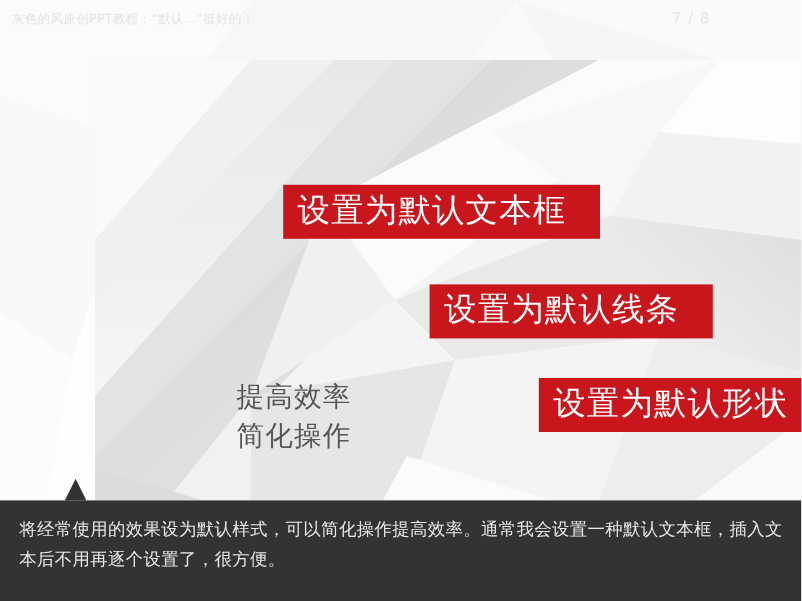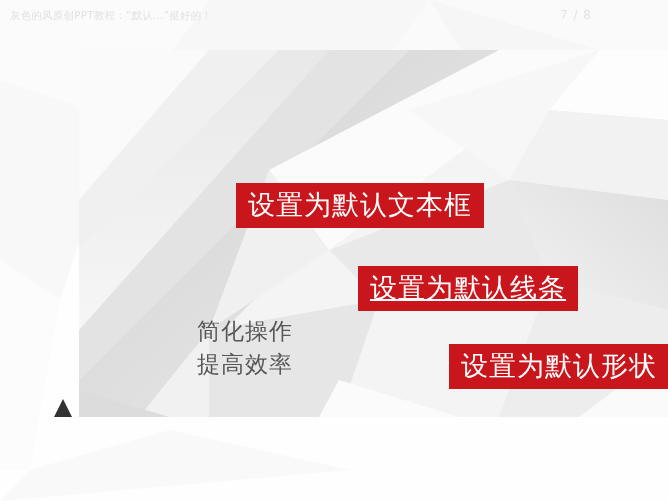--- a/index.html
+++ b/index.html
@@ -70,28 +70,27 @@
 
   
   .red-box {
     position: absolute;
     background: #c9151c;
     color: #ffffff;
     font-size: 27px;
     line-height: 1;
     letter-spacing: 1px;
     white-space: nowrap;
-    padding: 8px 12px 10px 12px;
+    padding: 8px 28px 10px 12px;
     box-sizing: border-box;
     z-index: 4;
     font-weight: 400;
-    margin-top: 29px;
   }
   #red-box-1 { left: 157px; top: 104px; }
-  #red-box-2 { left: 279px; top: 187px; text-decoration: underline; }
+  #red-box-2 { left: 279px; top: 187px; }
   #red-box-3 { left: 370px; top: 265px; text-align: right; }
 
   
   #grey-text {
     position: absolute;
     left: 118px;
     top: 265px;
     z-index: 4;
     color: #575757;
     font-size: 23px;
@@ -202,21 +201,24 @@
       <polygon points="260,330 380,367 240,367" fill="#fbfbfb"></polygon>
     </svg>
 
     <div class="red-box" id="red-box-1">设置为默认文本框</div>
 
     <div class="red-box" id="red-box-2">设置为默认线条</div>
 
     <div class="red-box" id="red-box-3">设置为默认形状</div>
 
     <div id="grey-text">
+      <div>提高效率</div>
       <div>简化操作</div>
-      <div>提高效率</div>
     </div>
 
   </div>
 
   <div id="caption-notch"></div>
+  <div id="caption-bar">
+    <div id="caption-text">将经常使用的效果设为默认样式，可以简化操作提高效率。通常我会设置一种默认文本框，插入文本后不用再逐个设置了，很方便。</div>
+  </div>
 
 </div>
 
 </body></html>

